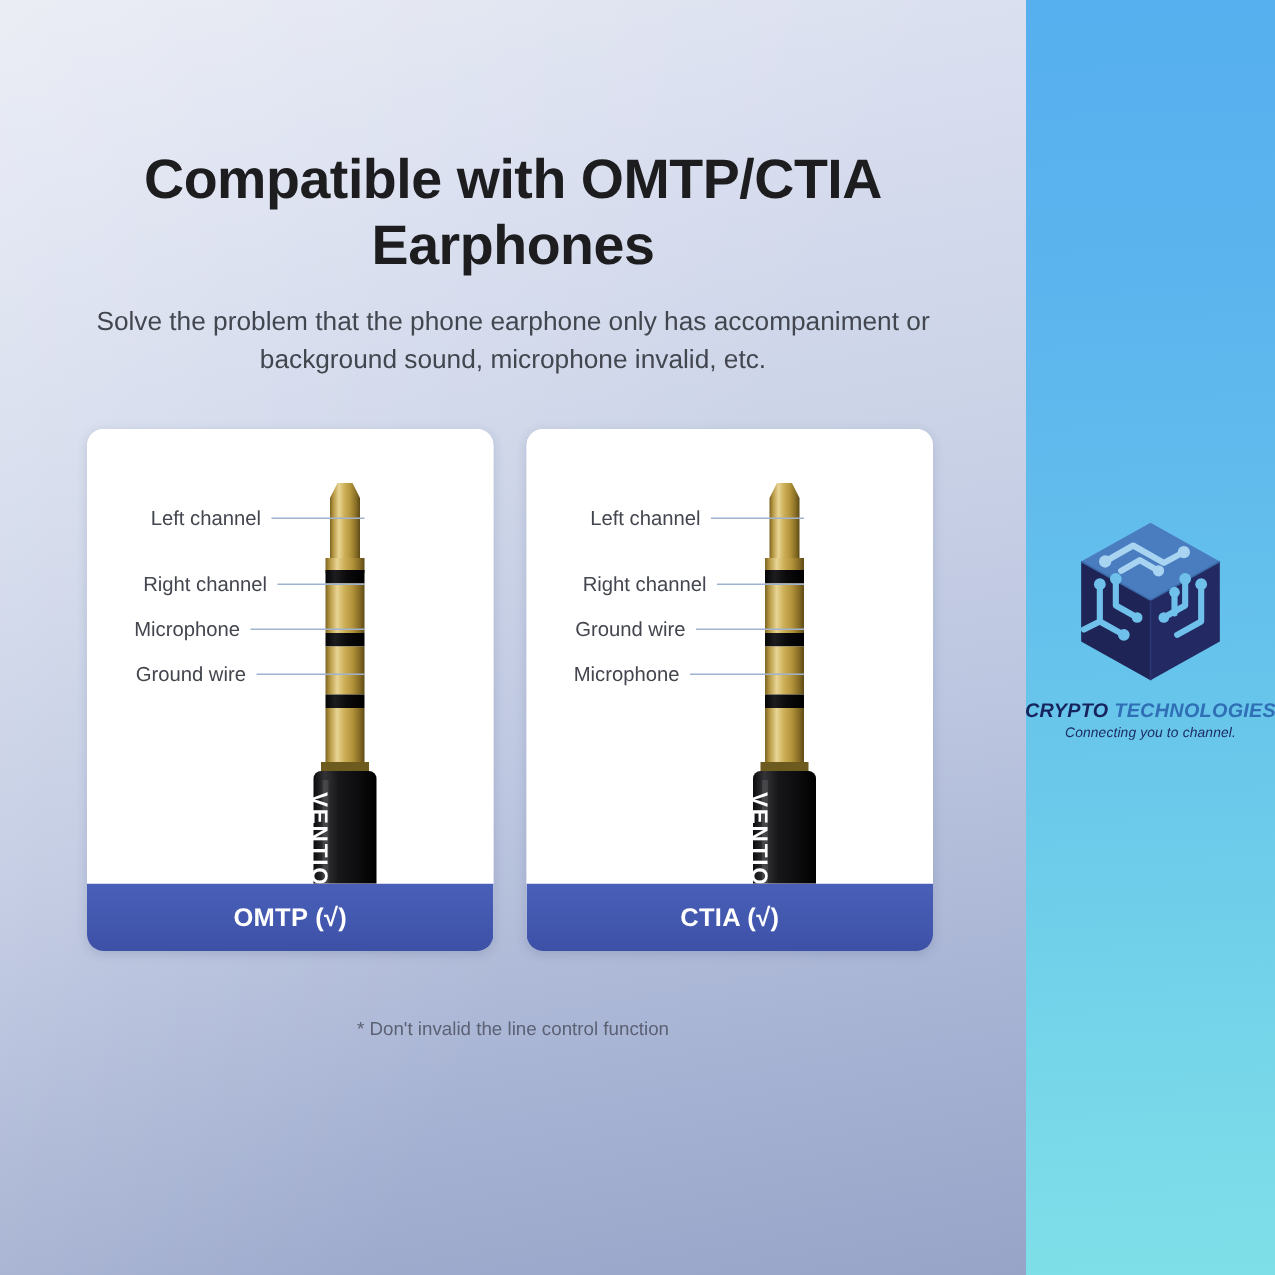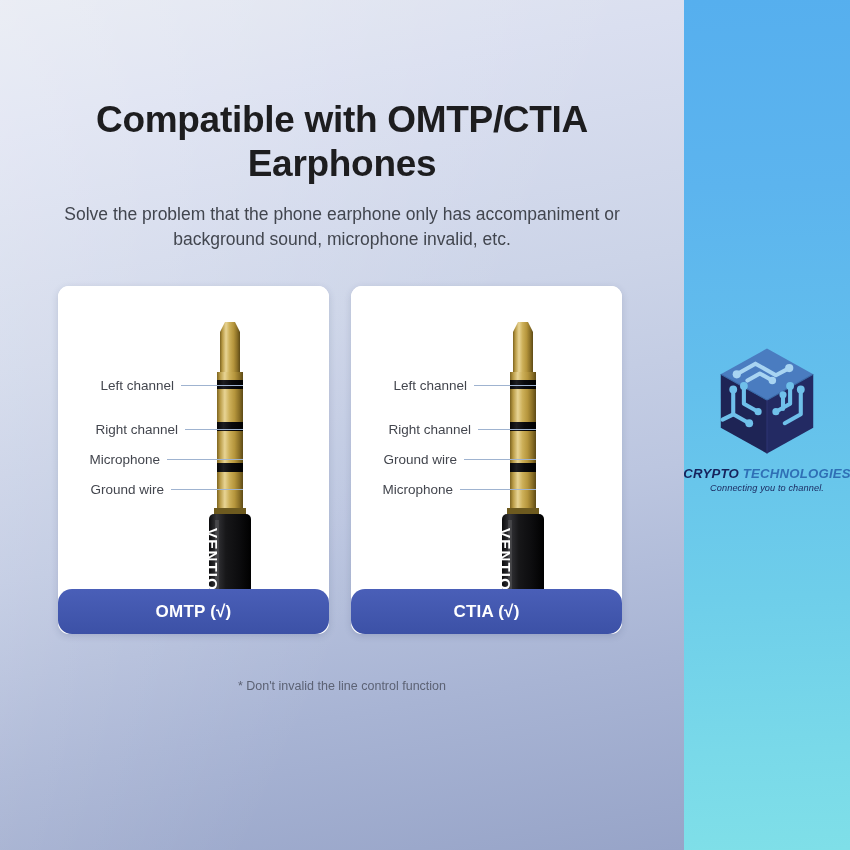--- a/index.html
+++ b/index.html
@@ -104,32 +104,30 @@
     height: 45px;
     background: #4158b0;
     background: linear-gradient(180deg, #4a5fb8 0%, #3c51a6 100%);
     color: #ffffff;
     font-size: 17px;
     font-weight: bold;
     display: flex;
     align-items: center;
     justify-content: center;
     letter-spacing: 0.2px;
-    border-radius: 14px;
   }
 
   
   .labels {
     position: absolute;
     left: 0;
     top: 0;
     width: 185px;
     height: 100%;
     z-index: 4;
-    margin-top: 40px;
   }
   .label-row {
     position: absolute;
     display: flex;
     align-items: center;
     justify-content: flex-end;
     width: 185px;
     height: 16px;
   }
   .label-text {

